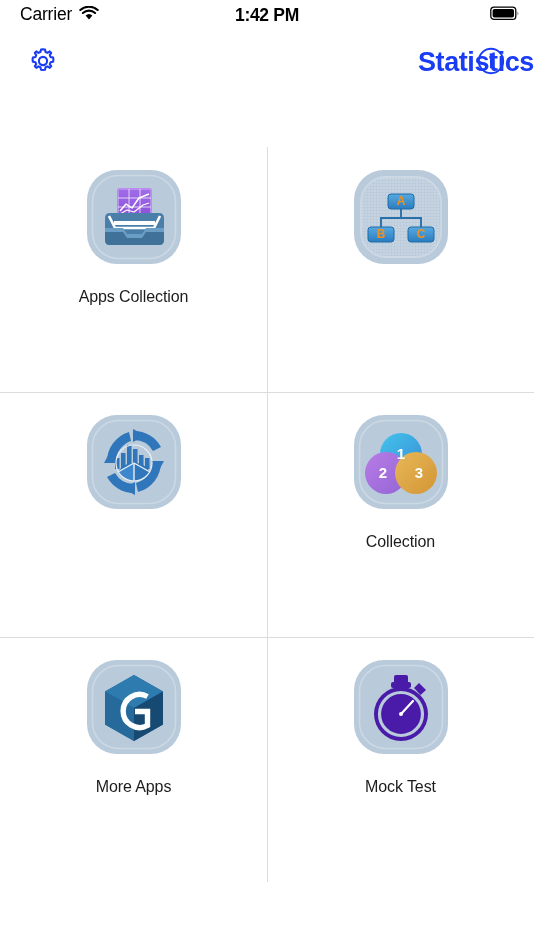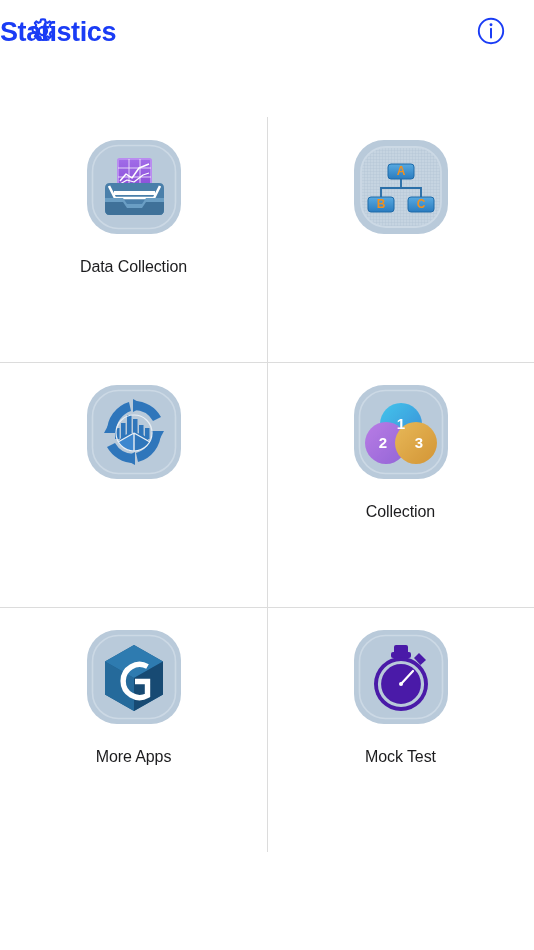--- a/index.html
+++ b/index.html
@@ -77,21 +77,21 @@
     align-items: center;
     justify-content: center;
     background: none;
     border: none;
     cursor: pointer;
     padding: 0;
   }
   .nav-title-wrap {
     position: absolute;
     left: 0; right: 0;
-    text-align: left;
+    text-align: right;
     pointer-events: none;
   }
   .nav-title {
     font-size: 27px;
     font-weight: bold;
     color: #1a3cf5;
     letter-spacing: -0.4px;
   }
   .nav-spacer { flex: 1 1 auto; }
 
@@ -148,20 +148,44 @@
     width: 1px;
     height: 735px;
     background: #dcdcdc;
   }
 </style>
 </head>
 <body>
 
 <div id="app">
 
+  <div class="status-bar">
+    <div class="status-left">
+      <span class="status-carrier">Carrier</span>
+      <span class="wifi-icon">
+        <svg width="20" height="15" viewBox="0 0 20 15">
+          <path d="M10 13.4 L6.6 9.6 a5.1 5.1 0 0 1 6.8 0 Z" fill="#000"></path>
+          <path d="M3.9 7.0 a9.1 9.1 0 0 1 12.2 0" stroke="#000" stroke-width="2.1" fill="none" stroke-linecap="round"></path>
+          <path d="M1.3 4.0 a13.1 13.1 0 0 1 17.4 0" stroke="#000" stroke-width="2.1" fill="none" stroke-linecap="round"></path>
+        </svg>
+      </span>
+    </div>
+    <div class="status-center">
+      <span class="status-time">1:42 PM</span>
+    </div>
+    <div class="status-right">
+      <span class="battery-icon">
+        <svg width="30" height="15" viewBox="0 0 30 15">
+          <rect x="0.8" y="1.2" width="25" height="12.2" rx="3.2" ry="3.2" fill="none" stroke="#000" stroke-width="1.3"></rect>
+          <rect x="2.6" y="3.0" width="21.4" height="8.6" rx="1.8" ry="1.8" fill="#000"></rect>
+          <path d="M27.4 5.2 a2.6 2.6 0 0 1 0 4.2 Z" fill="#000" opacity="0.45"></path>
+        </svg>
+      </span>
+    </div>
+  </div>
 
   <div class="nav-bar">
     <button class="nav-btn">
       <span>
         <svg width="30" height="30" viewBox="0 0 30 30">
           <g fill="none" stroke="#1a3cf5" stroke-width="2.1" stroke-linejoin="round">
             <path d="M15 3.2
                      l2.0 0.25 0.55 2.55 2.0 0.83 2.18-1.42 1.47 1.47 -1.42 2.18 0.83 2.0 2.55 0.55
                      0.25 2.0 -0.25 2.0 -2.55 0.55 -0.83 2.0 1.42 2.18 -1.47 1.47 -2.18-1.42 -2.0 0.83
                      -0.55 2.55 -2.0 0.25 -2.0-0.25 -0.55-2.55 -2.0-0.83 -2.18 1.42 -1.47-1.47
@@ -217,21 +241,21 @@
             <path d="M22 52 Q22 47 27 47 H76 Q81 47 81 52 V74 Q81 79 76 79 H27 Q22 79 22 74 Z" fill="#4a7faa"></path>
             <path d="M28 50 L30 50 L30 76 L28 76 Z" fill="#ffffff" opacity="0.0"></path>
 
             <path d="M26 50 L32 62 H71 L77 50" fill="none" stroke="#ffffff" stroke-width="2.6" stroke-linejoin="round"></path>
             <rect x="31" y="55" width="41" height="4" fill="#ffffff"></rect>
 
             <path d="M22 62 H40 L44 68 H59 L63 62 H81 V74 Q81 79 76 79 H27 Q22 79 22 74 Z" fill="#6a9ec4"></path>
             <path d="M22 66 H40 L44 72 H59 L63 66 H81 V74 Q81 79 76 79 H27 Q22 79 22 74 Z" fill="#3f7199"></path>
           </svg>
         </span>
-        <span class="tile-label">Data Collection</span>
+        <span class="tile-label">Apps Collection</span>
       </div>
 
       <div class="grid-cell">
         <span class="tile-icon">
           <svg width="102" height="102" viewBox="0 0 102 102">
             <defs>
               <pattern id="dpGrid" width="3" height="3" patternUnits="userSpaceOnUse">
                 <path d="M3 0 V3 M0 3 H3" stroke="#a9bccd" stroke-width="0.55"></path>
               </pattern>
               <linearGradient id="dpNode" x1="0" y1="0" x2="0" y2="1">

